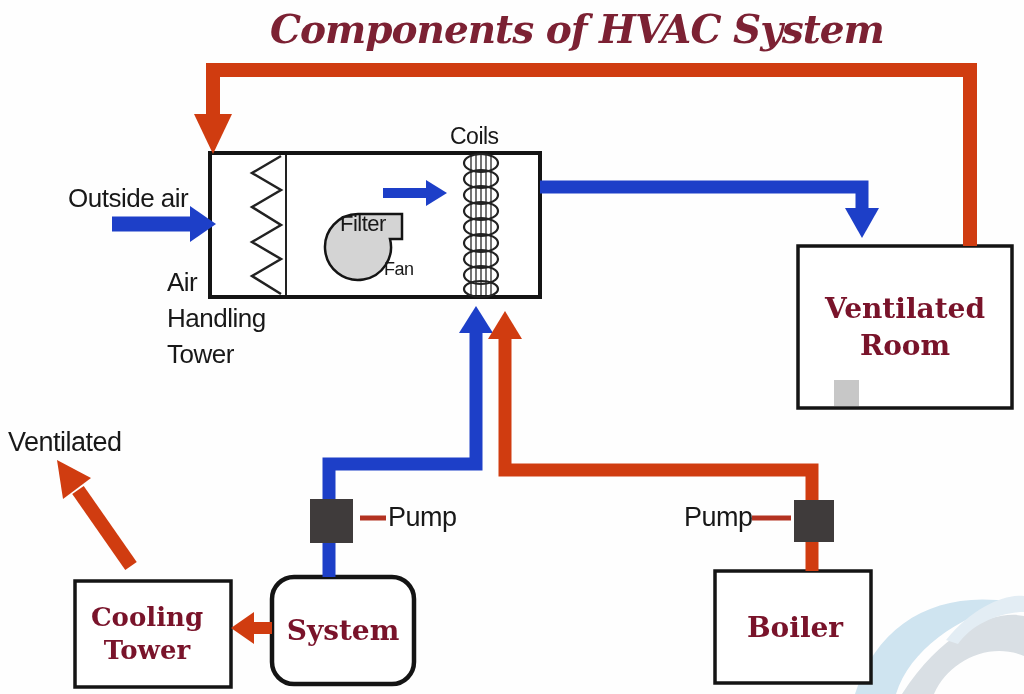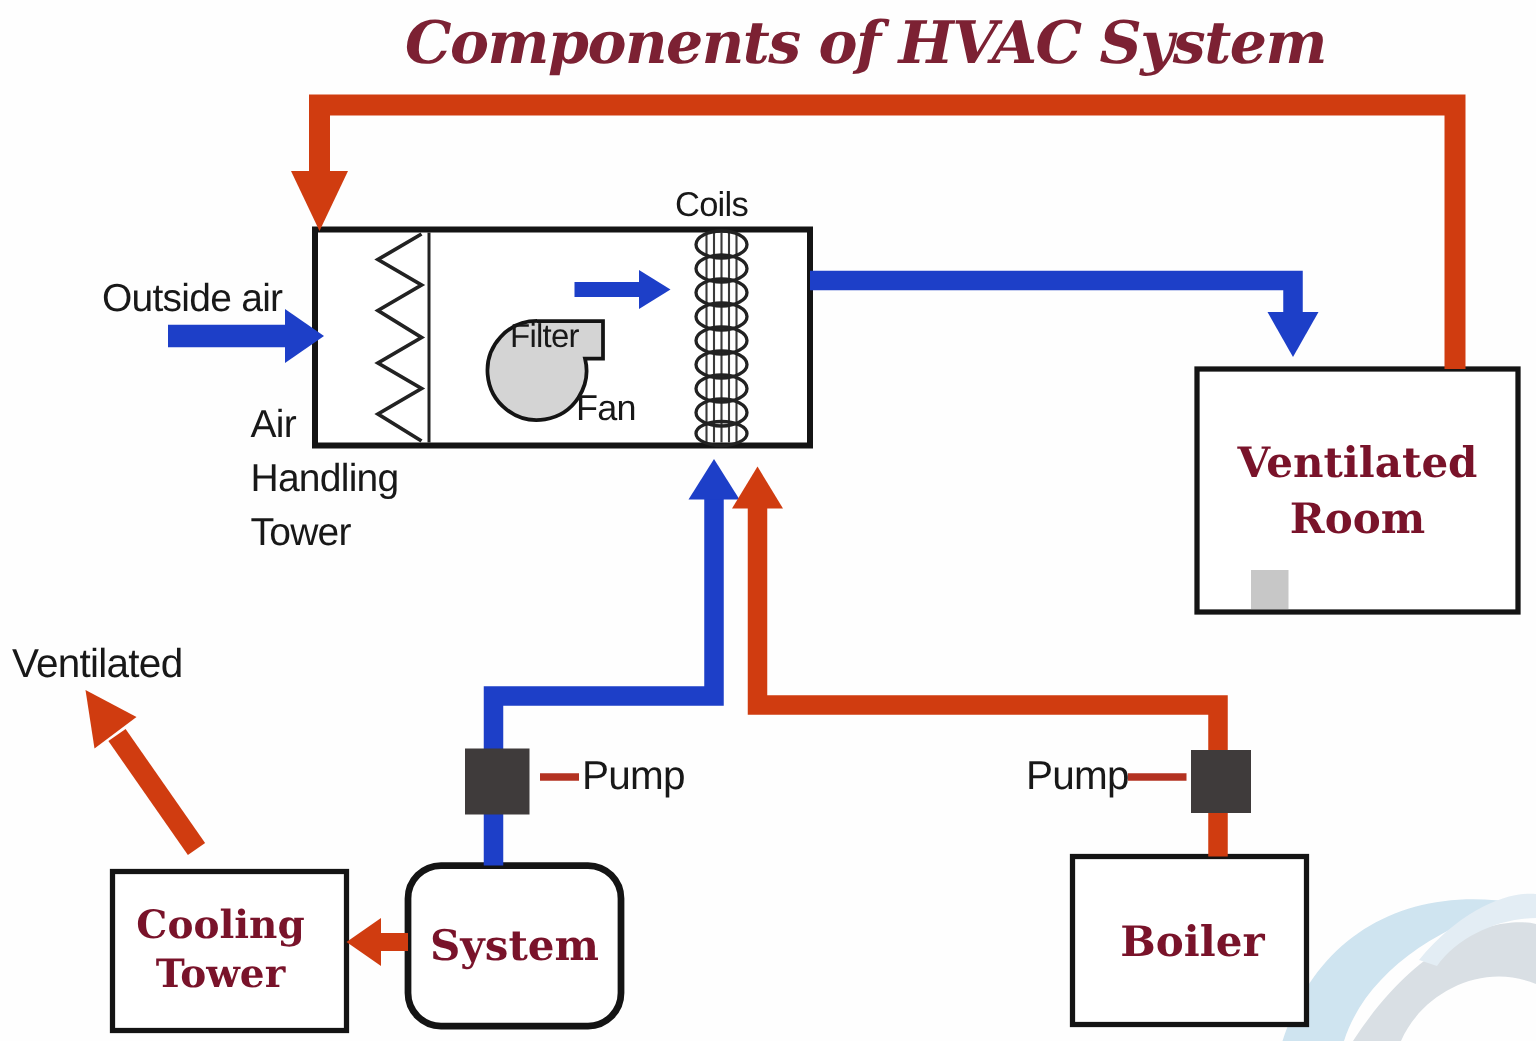--- a/index.html
+++ b/index.html
@@ -124,21 +124,21 @@
 
   <div class="lbl" style="left:68px;top:184px;">Outside air</div>
 
   <div class="lbl ahu-lbl" style="left:167px;top:264px;">
     <span style="display:block;">Air</span>
     <span style="display:block;">Handling</span>
     <span style="display:block;">Tower</span>
   </div>
 
   <div class="lbl" style="left:340px;top:176px;font-size:22px;margin-top:36px;">Filter</div>
-  <div class="lbl" style="left:384px;top:260px;font-size:24px;text-align:right;">Fan</div>
+  <div class="lbl" style="left:384px;top:260px;font-size:18px;text-align:right;">Fan</div>
   <div class="lbl" style="left:450px;top:124px;font-size:23px;text-align:right;">Coils</div>
   <div class="lbl" style="left:8px;top:428px;font-size:27px;">Ventilated</div>
   <div class="lbl" style="left:388px;top:503px;font-size:27px;">Pump</div>
   <div class="lbl" style="left:684px;top:503px;font-size:27px;">Pump</div>
 
   <div class="node-label vroom">
     <span>Ventilated</span>
     <span>Room</span>
   </div>
 

